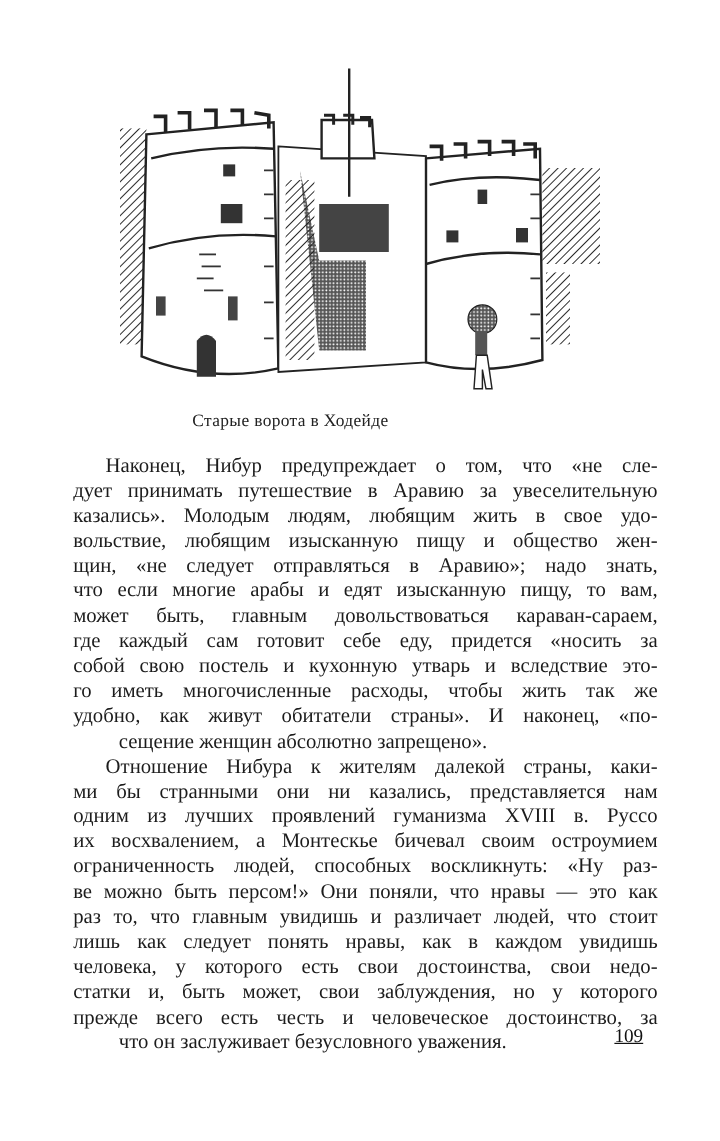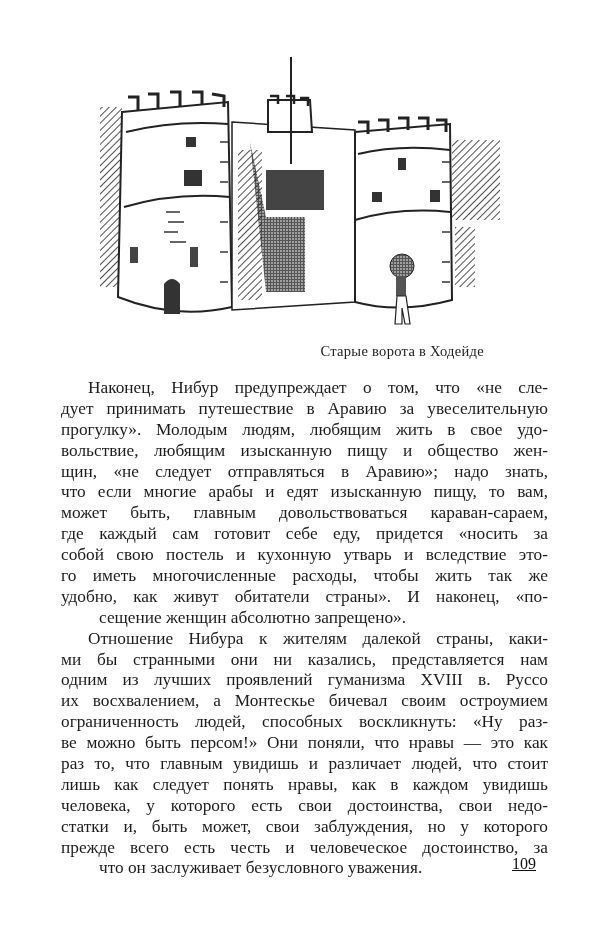--- a/index.html
+++ b/index.html
@@ -8,21 +8,21 @@
     position: relative; overflow: hidden;
     font-family: "Liberation Serif", "DejaVu Serif", serif;
     color: #1c1c1c;
   }
   .figure {
     position: absolute; left: 100px; top: 52px; width: 400px; height: 288px;
   }
   .figure svg { width: 100%; height: 100%; }
   .caption {
     position: absolute; left: 0; width: 484px; top: 343px;
-    text-align: right; font-size: 14.5px; letter-spacing: 0.3px;
+    text-align: center; font-size: 14.5px; letter-spacing: 0.3px;
     color: #222;
   }
   .text {
     position: absolute; left: 61px; top: 378px; width: 487px;
   }
   .line {
     display: block; height: 20.9px; line-height: 20.9px;
     font-size: 17.3px; white-space: nowrap;
     text-align: justify; text-align-last: justify;
     overflow: visible;
@@ -104,21 +104,21 @@
     <path d="M297 244 L295 272 L302 272 L302 256 L305 272 L310 272 L306 244 Z" fill="#fff" stroke="#222" stroke-width="1.2"></path>
   </svg>
 </div>
 
 <div class="caption">Старые ворота в Ходейде</div>
 
 <div class="text">
   <div>
     <span class="line indent">Наконец, Нибур предупреждает о том, что «не сле-</span>
     <span class="line">дует принимать путешествие в Аравию за увеселительную</span>
-    <span class="line">прогулку». Молодым людям, любящим жить в свое удо-</span>
+    <span class="line">казались». Молодым людям, любящим жить в свое удо-</span>
     <span class="line">вольствие, любящим изысканную пищу и общество жен-</span>
     <span class="line">щин, «не следует отправляться в Аравию»; надо знать,</span>
     <span class="line">что если многие арабы и едят изысканную пищу, то вам,</span>
     <span class="line">может быть, главным довольствоваться караван-сараем,</span>
     <span class="line">где каждый сам готовит себе еду, придется «носить за</span>
     <span class="line">собой свою постель и кухонную утварь и вследствие это-</span>
     <span class="line">го иметь многочисленные расходы, чтобы жить так же</span>
     <span class="line">удобно, как живут обитатели страны». И наконец, «по-</span>
     <span class="line last">сещение женщин абсолютно запрещено».</span>
   </div>

